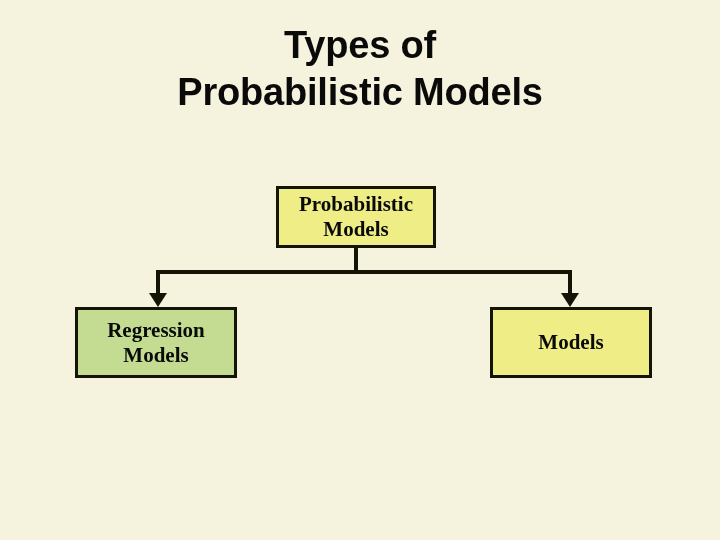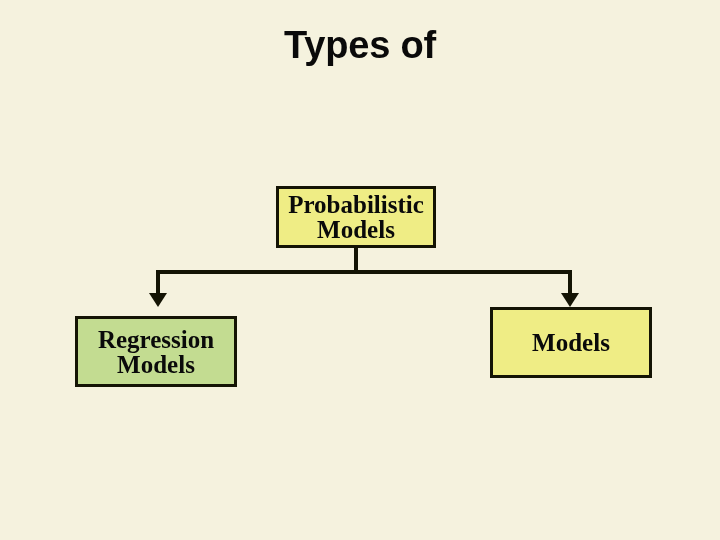--- a/index.html
+++ b/index.html
@@ -43,21 +43,21 @@
   .node {
     position: absolute;
     box-sizing: border-box;
     border: 3px solid #141404;
     display: flex;
     flex-direction: column;
     align-items: center;
     justify-content: center;
     font-family: "Liberation Serif", serif;
     font-weight: bold;
-    font-size: 25px;
+    font-size: 21px;
     line-height: 25px;
     color: #0a0a0a;
     text-align: center;
   }
   .node span {
     display: block;
     white-space: nowrap;
   }
 
   #node-root {
@@ -66,21 +66,20 @@
     width: 160px;
     height: 62px;
     background: #efed85;
   }
   #node-regression {
     left: 75px;
     top: 307px;
     width: 162px;
     height: 71px;
     background: #c3dc91;
-    margin-top: 9px;
   }
   #node-correlation {
     left: 490px;
     top: 307px;
     width: 162px;
     height: 71px;
     background: #efed85;
   }
 
   
@@ -134,20 +133,21 @@
     top: 293px;
   }
 </style>
 </head>
 <body>
 
 <div id="slide">
 
   <div class="title">
     <span class="title-line">Types of</span>
+    <span class="title-line">Probabilistic Models</span>
   </div>
 
   <div class="node" id="node-root">
     <span>Probabilistic</span>
     <span>Models</span>
   </div>
 
   <div class="conn" id="conn-stem"></div>
   <div class="conn" id="conn-bar"></div>
   <div class="conn" id="conn-drop-left"></div>

